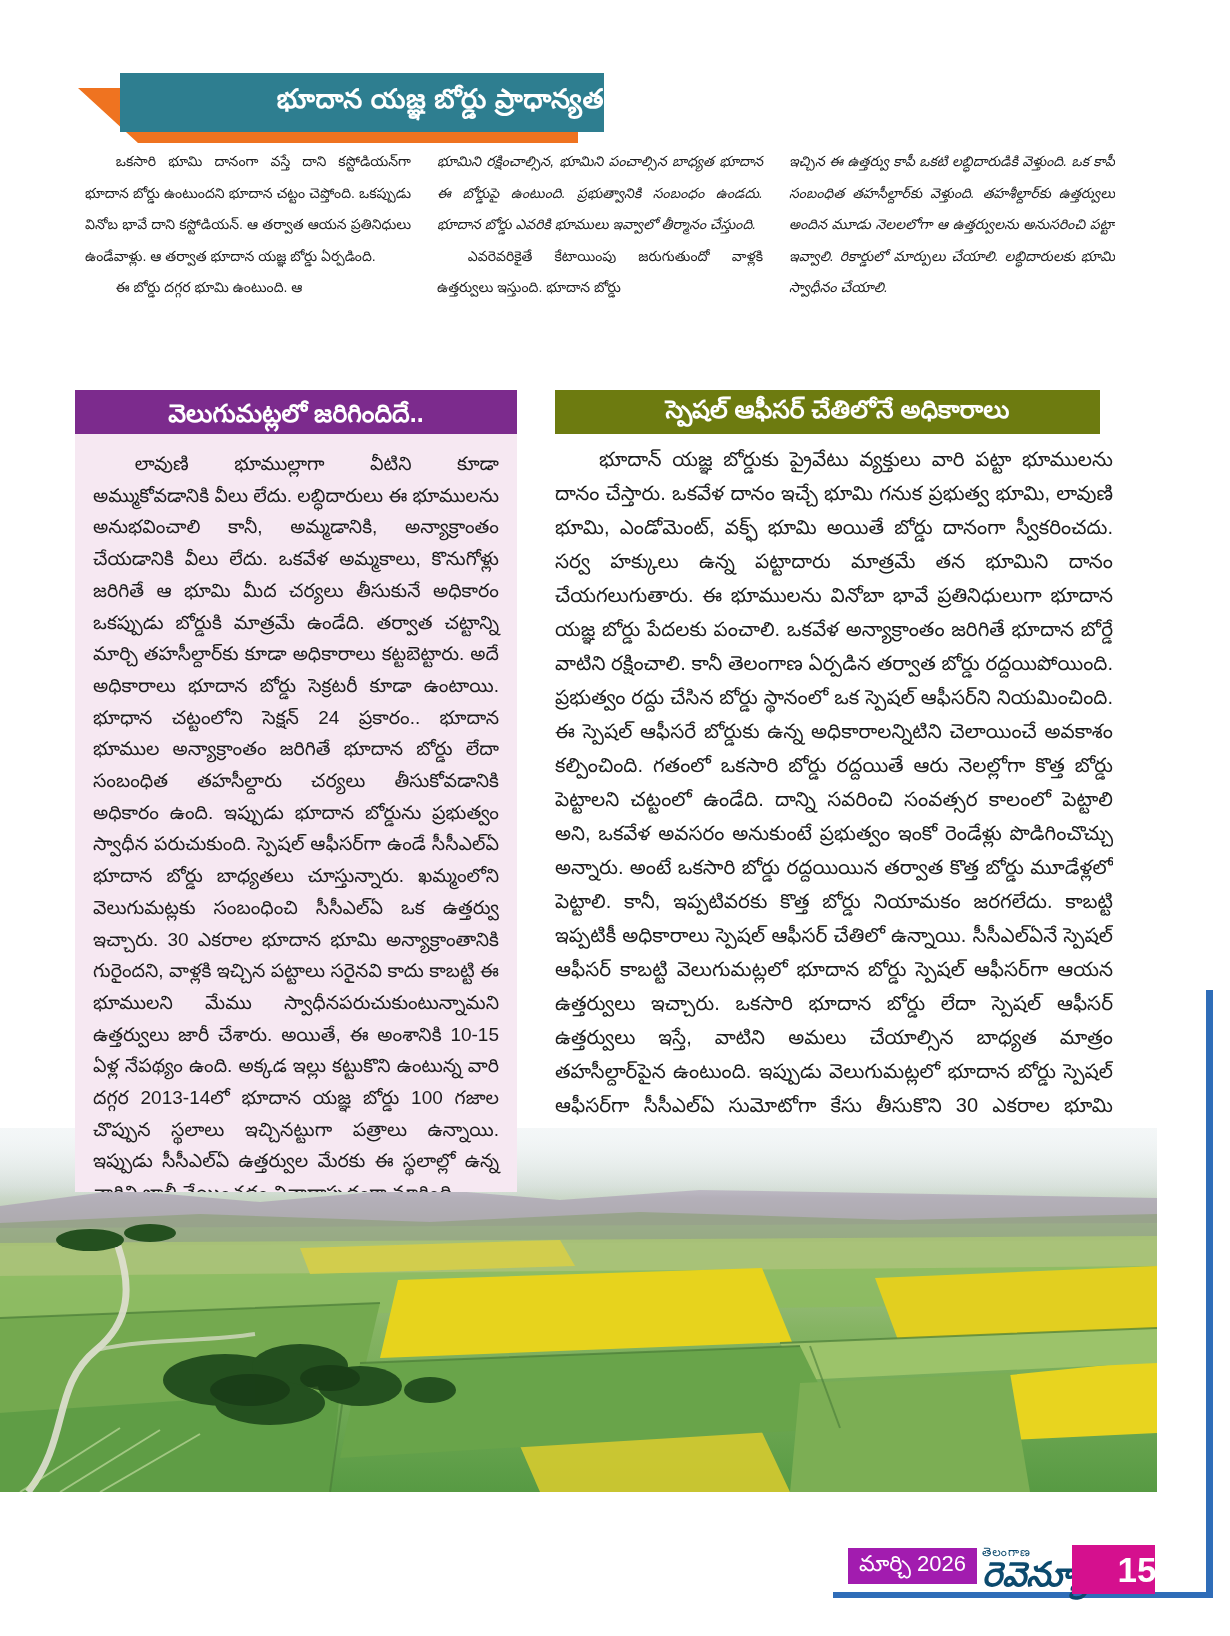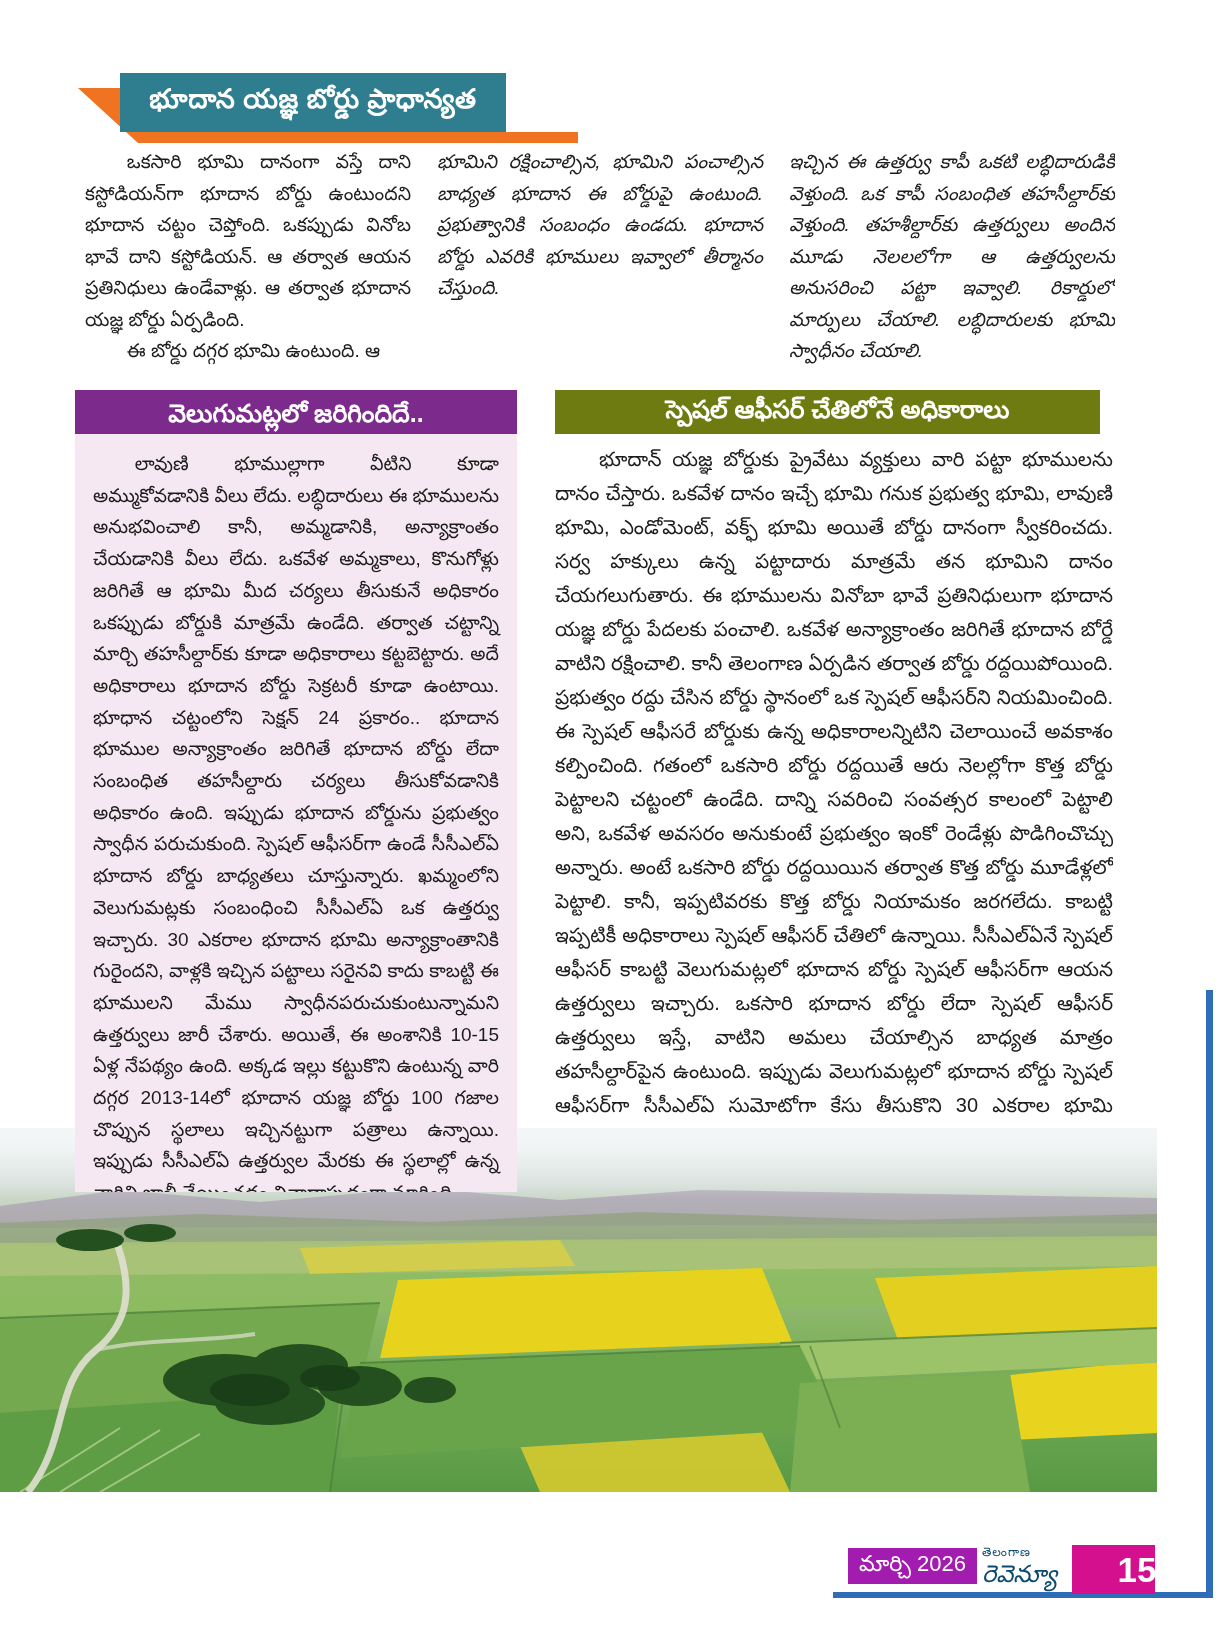--- a/index.html
+++ b/index.html
@@ -10,33 +10,33 @@
   }
 
   
   .orange-ribbon {
     position:absolute; left:78px; top:88px; width:500px; height:55px;
     background:#ef7320;
     clip-path:polygon(0 0, 8.4% 0, 8.4% 80%, 100% 80%, 100% 100%, 12% 100%, 0 0);
     z-index:1;
   }
   .title-banner {
-    position:absolute; left:120px; top:73px; width:386px; height:59px;
+    position:absolute; left:120px; top:73px; width:484px; height:59px;
     background:#2e7e90; color:#ffffff; z-index:2;
-    display:flex; align-items:center; justify-content:center;
+    display:flex; align-items:center; justify-content:flex-end;
     font-size:27px; font-weight:bold; letter-spacing:.5px;
   }
 
   
   .intro {
     position:absolute; left:85px; top:146px; width:1030px; height:222px;
     display:flex; gap:26px; overflow:hidden;
   }
   .intro .col {
-    flex:1; font-size:19px; line-height:31.5px; text-align:justify; color:#1d1d1d;
+    flex:1; font-size:14px; line-height:31.5px; text-align:justify; color:#1d1d1d;
   }
   .intro p { text-indent:2.2em; }
   .intro .col.cont p:first-child { text-indent:0;font-style:italic; }
 
   
   .section-left { position:absolute; left:75px; top:390px; width:442px; z-index:3; }
   .sec-header {
     height:44px; color:#fff; font-weight:bold; font-size:25px;
     display:flex; align-items:center; justify-content:center;
   }
@@ -61,21 +61,21 @@
   .photo svg { display:block; width:100%; height:100%; }
 
   
   .date-box {
     position:absolute; left:848px; top:1548px; width:129px; height:36px;
     background:#a21caf; color:#fff; font-size:22px;
     display:flex; align-items:center; justify-content:center; z-index:4;
   }
   .brand { position:absolute; left:982px; top:1546px; width:88px; height:46px; color:#0c4a6e; z-index:4; }
   .brand .brand-top { font-size:12px; letter-spacing:1px; line-height:13px; }
-  .brand .brand-bottom { font-size:24px; font-weight:normal; font-style:italic; line-height:30px; }
+  .brand .brand-bottom { font-size:34px; font-weight:bold; font-style:italic; line-height:30px; }
   .page-number-box {
     position:absolute; left:1072px; top:1545px; width:83px; height:49px;
     background:#d5108e; color:#fff; font-size:35px; font-weight:bold;
     display:flex; align-items:center; justify-content:center; z-index:5;padding-left:47px;
   }
 
   
   .rule-v { position:absolute; left:1206px; top:990px; width:7px; height:608px; background:#2f6db8; z-index:2; }
   .rule-h { position:absolute; left:833px; top:1592px; width:380px; height:6px; background:#2f6db8; z-index:2; }
 </style>
@@ -89,20 +89,21 @@
     <span>భూదాన యజ్ఞ బోర్డు ప్రాధాన్యత</span>
   </div>
 
   <div class="intro">
     <div class="col">
       <p>ఒకసారి భూమి దానంగా వస్తే దాని కస్టోడియన్‌గా భూదాన బోర్డు ఉంటుందని భూదాన చట్టం చెప్తోంది. ఒకప్పుడు వినోబ భావే దాని కస్టోడియన్. ఆ తర్వాత ఆయన ప్రతినిధులు ఉండేవాళ్లు. ఆ తర్వాత భూదాన యజ్ఞ బోర్డు ఏర్పడింది.</p>
       <p>ఈ బోర్డు దగ్గర భూమి ఉంటుంది. ఆ</p>
     </div>
     <div class="col cont">
       <p>భూమిని రక్షించాల్సిన, భూమిని పంచాల్సిన బాధ్యత భూదాన ఈ బోర్డుపై ఉంటుంది. ప్రభుత్వానికి సంబంధం ఉండదు. భూదాన బోర్డు ఎవరికి భూములు ఇవ్వాలో తీర్మానం చేస్తుంది.</p>
+      <p>ఎవరెవరికైతే కేటాయింపు జరుగుతుందో వాళ్లకి ఉత్తర్వులు ఇస్తుంది. భూదాన బోర్డు</p>
     </div>
     <div class="col cont">
       <p>ఇచ్చిన ఈ ఉత్తర్వు కాపీ ఒకటి లబ్ధిదారుడికి వెళ్తుంది. ఒక కాపీ సంబంధిత తహసీల్దార్‌కు వెళ్తుంది. తహశీల్దార్‌కు ఉత్తర్వులు అందిన మూడు నెలలలోగా ఆ ఉత్తర్వులను అనుసరించి పట్టా ఇవ్వాలి. రికార్డులో మార్పులు చేయాలి. లబ్ధిదారులకు భూమి స్వాధీనం చేయాలి.</p>
     </div>
   </div>
 
   <div class="section-left">
     <div class="sec-header purple">
       <span>వెలుగుమట్లలో జరిగిందిదే..</span>
     </div>

